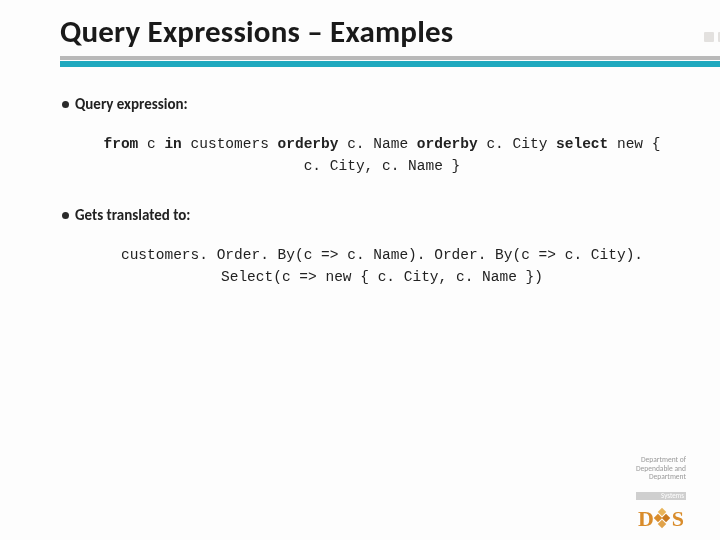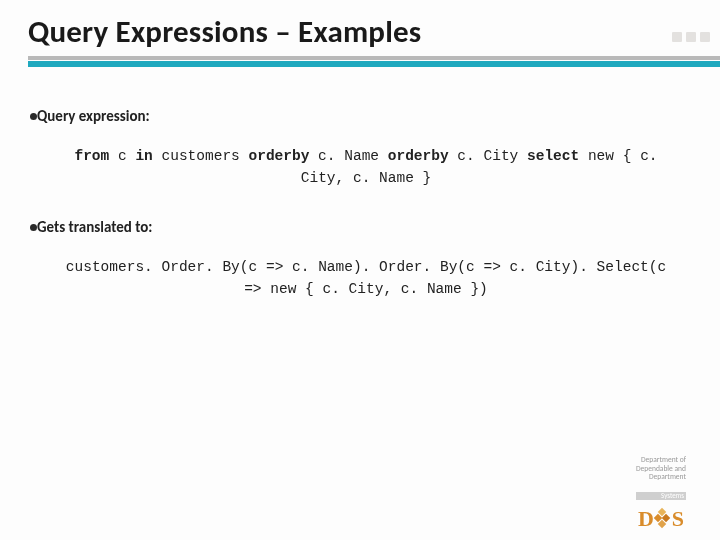--- a/index.html
+++ b/index.html
@@ -10,20 +10,21 @@
     font-family: Calibri, "Segoe UI", Arial, sans-serif;
     background: #fdfdfd;
     overflow: hidden;
     position: relative;
   }
   .slide {
     position: relative;
     width: 700px;
     height: 540px;
     box-sizing: border-box;
+    padding-left: 32px;
   }
   .title {
     font-size: 31px;
     font-weight: 700;
     color: #1a1a1a;
     padding: 12px 0 6px 28px;
     letter-spacing: 0.2px;
   }
   .rule-stack {
     margin-left: 28px;
@@ -52,22 +53,22 @@
     height: 10px;
     background: #e3e1df;
     border-radius: 1px;
   }
   .content {
     padding: 18px 30px 0 30px;
   }
   .bullet-row {
     display: flex;
     align-items: flex-start;
-    gap: 0;
-    margin-top: 22px;
+    gap: 6px;
+    margin-top: 10px;
   }
   .bullet-dot {
     width: 7px;
     height: 7px;
     background: #2a2a2a;
     border-radius: 50%;
     margin-top: 6px;
     flex: 0 0 auto;
   }
   .bullet-text {

